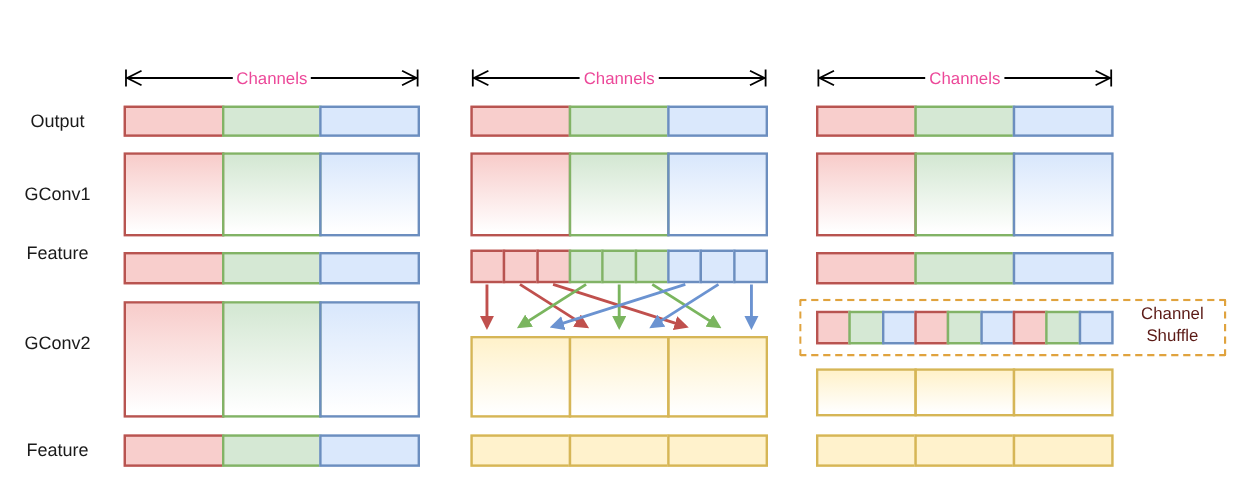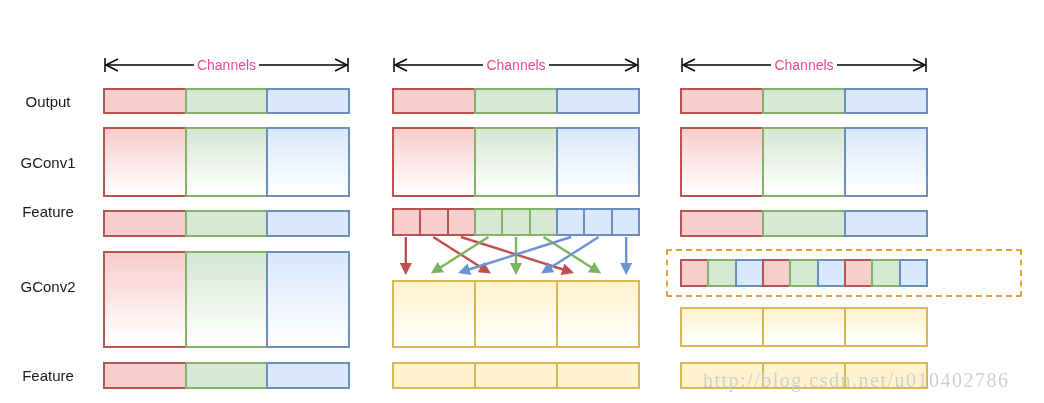--- a/index.html
+++ b/index.html
@@ -175,25 +175,25 @@
       <div class="cell red"></div>
       <div class="cell green"></div>
       <div class="cell blue"></div>
       <div class="cell red"></div>
       <div class="cell green"></div>
       <div class="cell blue"></div>
       <div class="cell red"></div>
       <div class="cell green"></div>
       <div class="cell blue"></div>
     </div>
+  <div class="shuffle-label" style="left:932px;top:252px">Channel Shuffle</div>
   <div class="bar grad" style="left:680px;top:307px;width:248px;height:40px">
     <div class="seg yellow"></div>
       <div class="seg yellow"></div>
       <div class="seg yellow"></div>
   </div>
   <div class="bar" style="left:680px;top:362px;width:248px;height:27px">
     <div class="seg yellow"></div>
       <div class="seg yellow"></div>
       <div class="seg yellow"></div>
   </div>
 
-  <div class="watermark" style="left:703px;top:369px">http://blog.csdn.net/u010402786</div>
 </div>
 
 </body></html>

